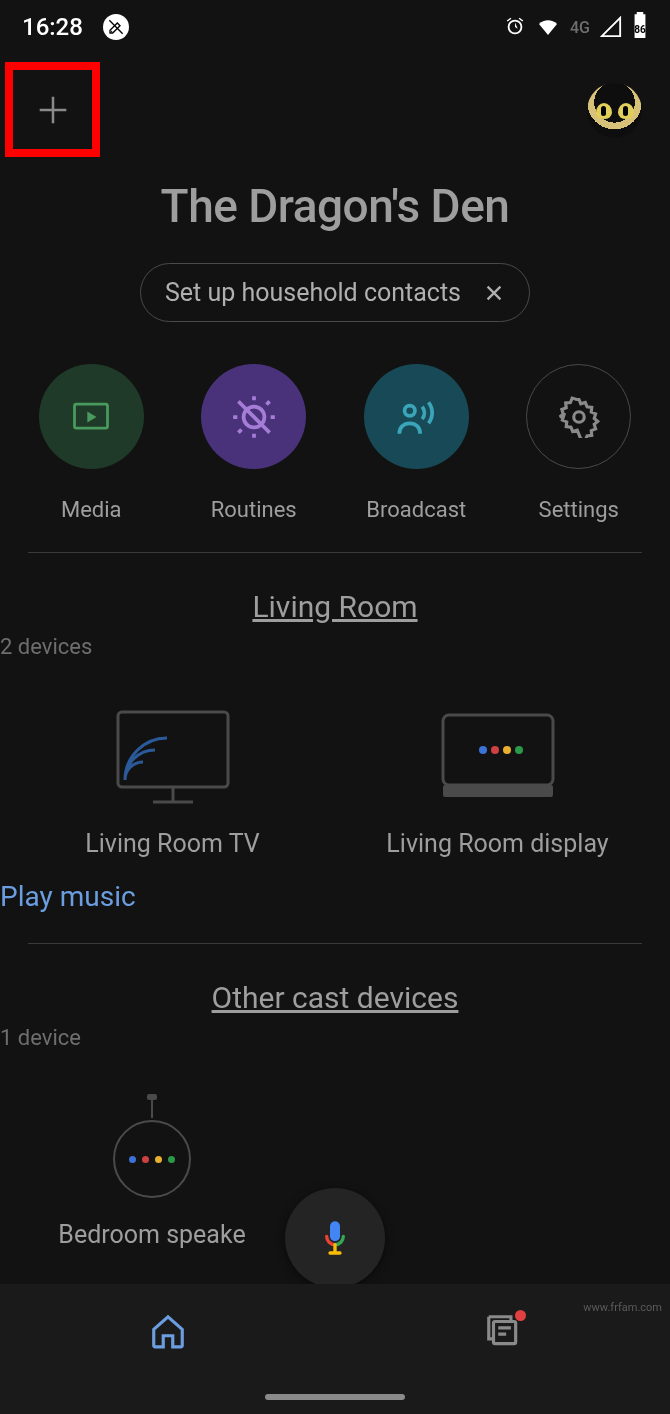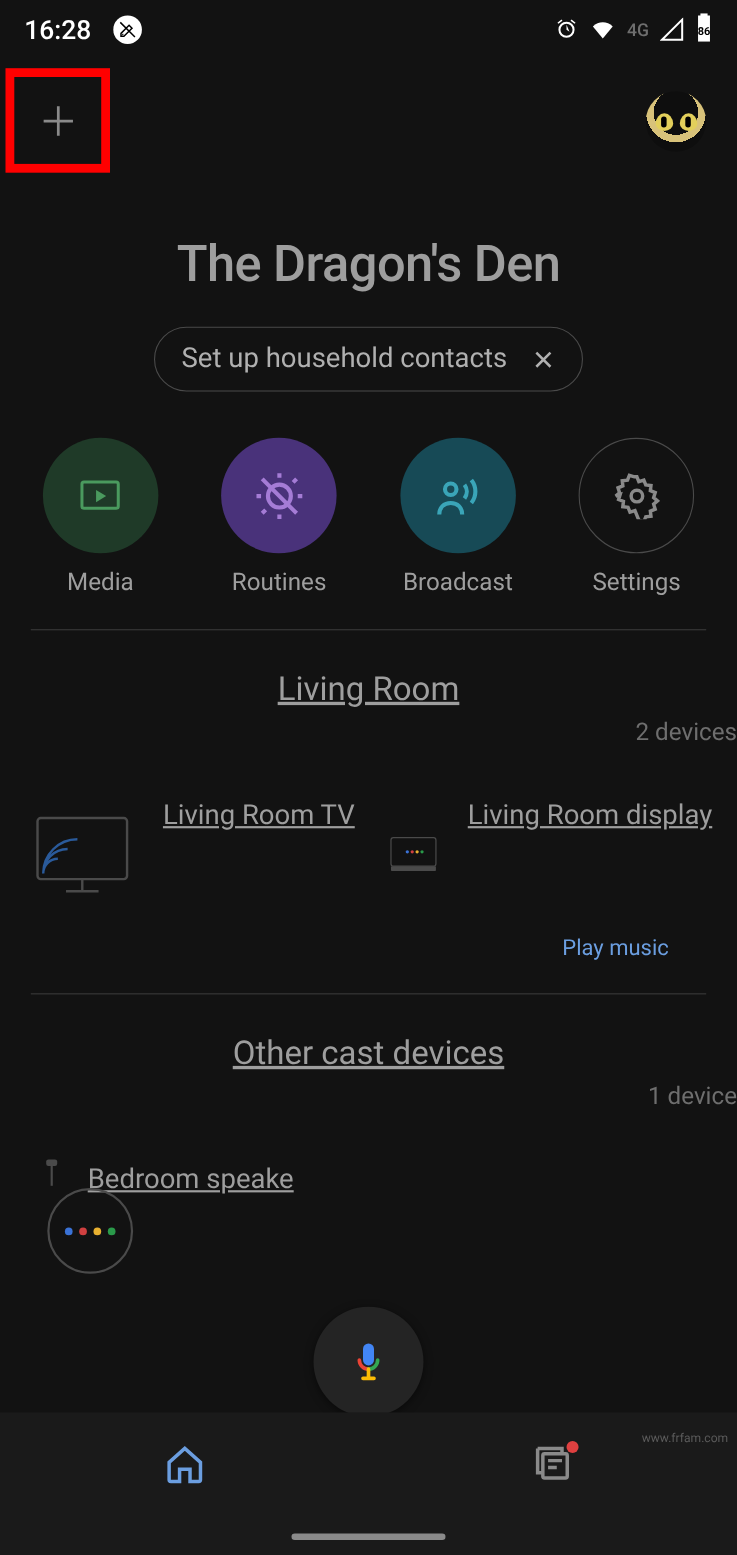--- a/index.html
+++ b/index.html
@@ -42,51 +42,51 @@
     display:flex;align-items:center;justify-content:center;
   }
   .avatar-eyes{display:flex;gap:6px;}
   .avatar-eye{width:16px;height:16px;border-radius:50% 50% 50% 50%/60% 60% 40% 40%;background:#e2cf5b;position:relative;}
   .avatar-eye::after{content:"";position:absolute;width:5px;height:10px;background:#000;border-radius:3px;left:5px;top:3px;}
   .home-title {
     text-align:center;
     color:#9e9e9e;
     font-size:46px;
     font-weight:500;
-    margin-top:56px;
+    margin-top:22px;
     letter-spacing:-0.5px;
   }
   .pill {
     margin: 30px auto 0;
     border:1px solid #4a4a4a;
     border-radius:40px;
     padding: 14px 24px;
     width:fit-content;
     display:flex;align-items:center;gap:22px;
     color:#b0b0b0;
     font-size:25px;
   }
   .quick-row{
     display:flex;justify-content:space-around;
     padding: 42px 10px 0;
   }
-  .quick-item{display:flex;flex-direction:column;align-items:center;gap:14px;width:150px;}
+  .quick-item{display:flex;flex-direction:column;align-items:center;gap:28px;width:150px;}
   .quick-circle{width:105px;height:105px;border-radius:50%;display:flex;align-items:center;justify-content:center;}
   .c-media{background:#1f3a28;}
   .c-broadcast{background:#174a56;}
   .c-routines{background:#49327a;}
   .c-settings{border:1px solid #4a4a4a;}
   .quick-label{color:#9e9e9e;font-size:22px;}
   .divider{height:1px;background:#3a3a3a;margin:30px 28px 0;}
   .room-title{text-align:center;color:#9e9e9e;font-size:30px;margin-top:36px;text-decoration:underline;}
-  .room-sub{text-align:right;color:#6e6e6e;font-size:22px;margin-top:10px;}
+  .room-sub{text-align:left;color:#6e6e6e;font-size:22px;margin-top:10px;}
   .device-row{display:flex;justify-content:space-around;margin-top:48px;padding:0 10px;}
-  .device-item{display:flex;gap:22px;width:300px;text-decoration:underline;}
+  .device-item{display:flex;flex-direction:column;align-items:center;gap:22px;width:300px;}
   .device-label{color:#9e9e9e;font-size:25px;white-space:nowrap;}
-  .play-music{color:#6b9ee0;font-size:20px;text-align:right;padding:22px 62px 0 0;}
+  .play-music{color:#6b9ee0;font-size:28px;text-align:left;padding:22px 62px 0 0;}
   .fab{
     position:absolute;bottom:126px;left:50%;transform:translateX(-50%);
     width:100px;height:100px;border-radius:50%;background:#242424;
     display:flex;align-items:center;justify-content:center;
     box-shadow:0 2px 8px rgba(0,0,0,0.5);
   }
   .bottom-nav{
     position:absolute;bottom:0;left:0;right:0;height:130px;
     background:#1a1a1a;
     display:flex;align-items:flex-start;justify-content:space-around;

